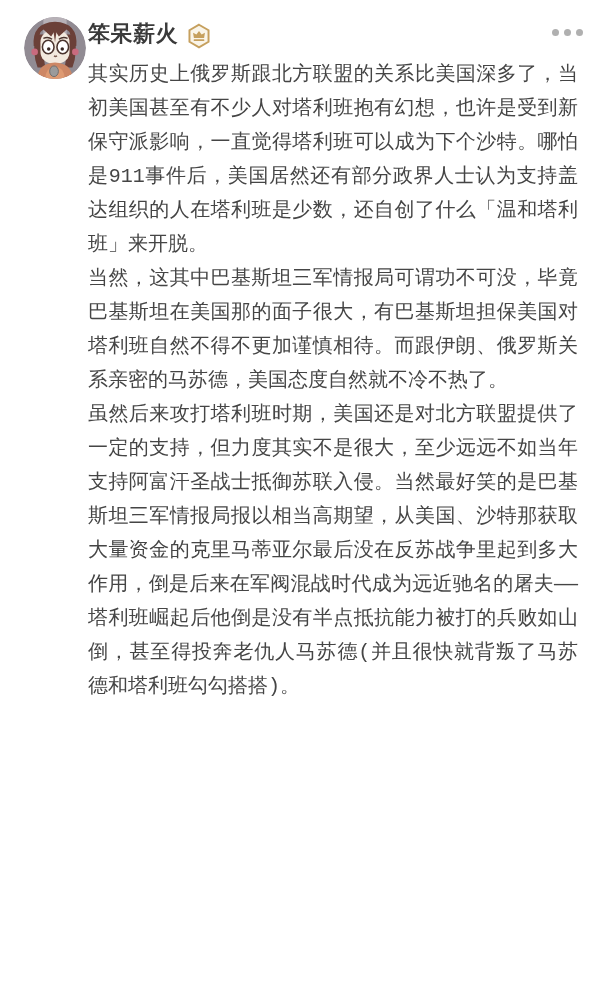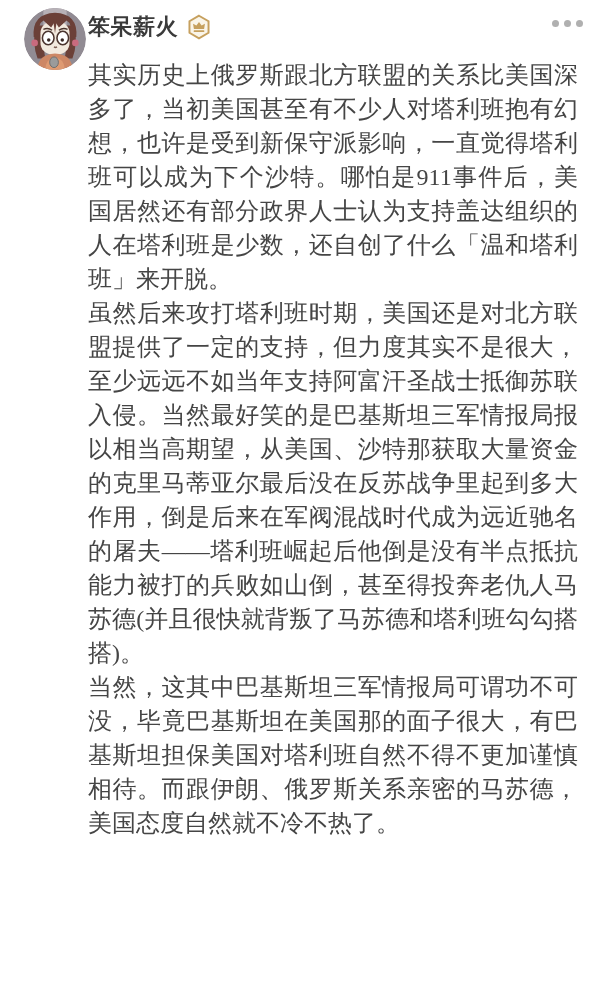--- a/index.html
+++ b/index.html
@@ -1,21 +1,22 @@
 <!DOCTYPE html>
 <html><head>
 <meta charset="utf-8">
 <style>
   html,body{margin:0;padding:0;background:#fff;}
   .page{
     position:relative;
     width:600px;height:878px;
     background:#ffffff;
-    font-family:Liberation Serif, serif;
+    font-family:Liberation Mono, monospace;
     overflow:hidden;
+    margin-top:9px;
   }
   .avatar{
     position:absolute;left:24px;top:8px;
     width:62px;height:62px;border-radius:50%;
     overflow:hidden;cursor:pointer;
   }
   .author-row{
     position:absolute;left:88px;top:12px;
     display:flex;align-items:center;gap:8px;height:30px;
   }
@@ -30,22 +31,22 @@
   .more{
     position:absolute;right:17px;top:14px;
     display:flex;gap:5px;align-items:center;
     padding:6px 0;cursor:pointer;
   }
   .more i{
     display:block;width:7px;height:7px;border-radius:50%;
     background:#b0b0b0;
   }
   .content{
-    position:absolute;left:88px;top:58px;width:490px;
-    font-size:24px;line-height:34px;color:#454545;
+    position:absolute;left:88px;top:49px;width:490px;
+    font-size:20px;line-height:34px;color:#454545;
     text-align:justify;
   }
   .content p{margin:0;padding:0;}
   .time{
     position:absolute;left:88px;top:953px;
     font-size:20px;color:#9c9c9c;
   }
   .actions{
     position:absolute;right:29px;top:952px;
     display:flex;gap:37px;align-items:center;
@@ -107,22 +108,22 @@
   </div>
 
   <div class="more">
     <i></i>
     <i></i>
     <i></i>
   </div>
 
   <div class="content">
     <p>其实历史上俄罗斯跟北方联盟的关系比美国深多了，当初美国甚至有不少人对塔利班抱有幻想，也许是受到新保守派影响，一直觉得塔利班可以成为下个沙特。哪怕是911事件后，美国居然还有部分政界人士认为支持盖达组织的人在塔利班是少数，还自创了什么「温和塔利班」来开脱。</p>
+    <p>当然，这其中巴基斯坦三军情报局可谓功不可没，毕竟巴基斯坦在美国那的面子很大，有巴基斯坦担保美国对塔利班自然不得不更加谨慎相待。而跟伊朗、俄罗斯关系亲密的马苏德，美国态度自然就不冷不热了。</p>
     <p>虽然后来攻打塔利班时期，美国还是对北方联盟提供了一定的支持，但力度其实不是很大，至少远远不如当年支持阿富汗圣战士抵御苏联入侵。当然最好笑的是巴基斯坦三军情报局报以相当高期望，从美国、沙特那获取大量资金的克里马蒂亚尔最后没在反苏战争里起到多大作用，倒是后来在军阀混战时代成为远近驰名的屠夫——塔利班崛起后他倒是没有半点抵抗能力被打的兵败如山倒，甚至得投奔老仇人马苏德(并且很快就背叛了马苏德和塔利班勾勾搭搭)。</p>
-    <p>当然，这其中巴基斯坦三军情报局可谓功不可没，毕竟巴基斯坦在美国那的面子很大，有巴基斯坦担保美国对塔利班自然不得不更加谨慎相待。而跟伊朗、俄罗斯关系亲密的马苏德，美国态度自然就不冷不热了。</p>
   </div>
 
   <span class="time">18 分钟前</span>
 
   <div class="actions">
     <span class="action-icon">
       <svg viewBox="0 0 24 24">
         <path d="M14 9V5a3 3 0 0 0-3-3l-4 9v11h11.28a2 2 0 0 0 2-1.7l1.38-9a2 2 0 0 0-2-2.3zM7 22H4a2 2 0 0 1-2-2v-7a2 2 0 0 1 2-2h3" fill="none" stroke="#8a8a8a" stroke-width="1.7" stroke-linejoin="round" stroke-linecap="round"></path>
       </svg>
     </span>

